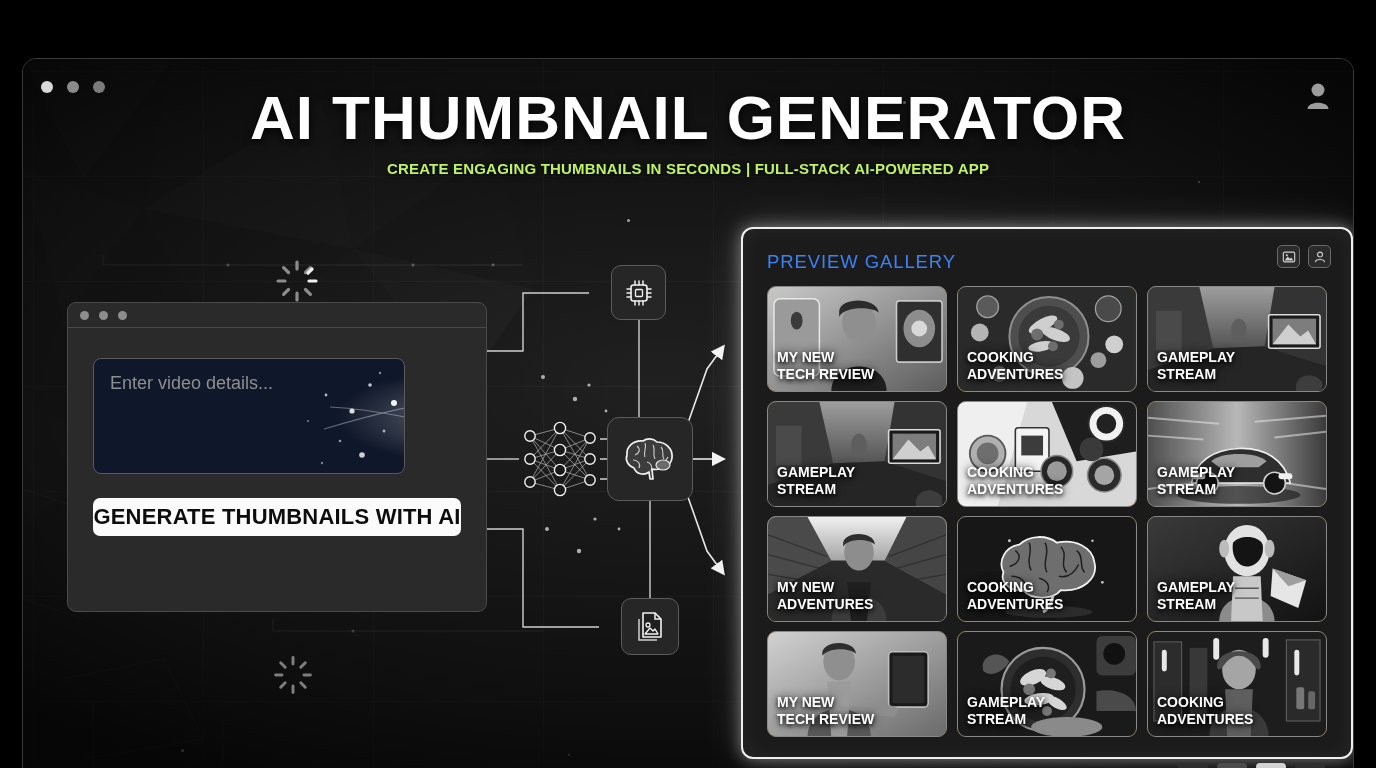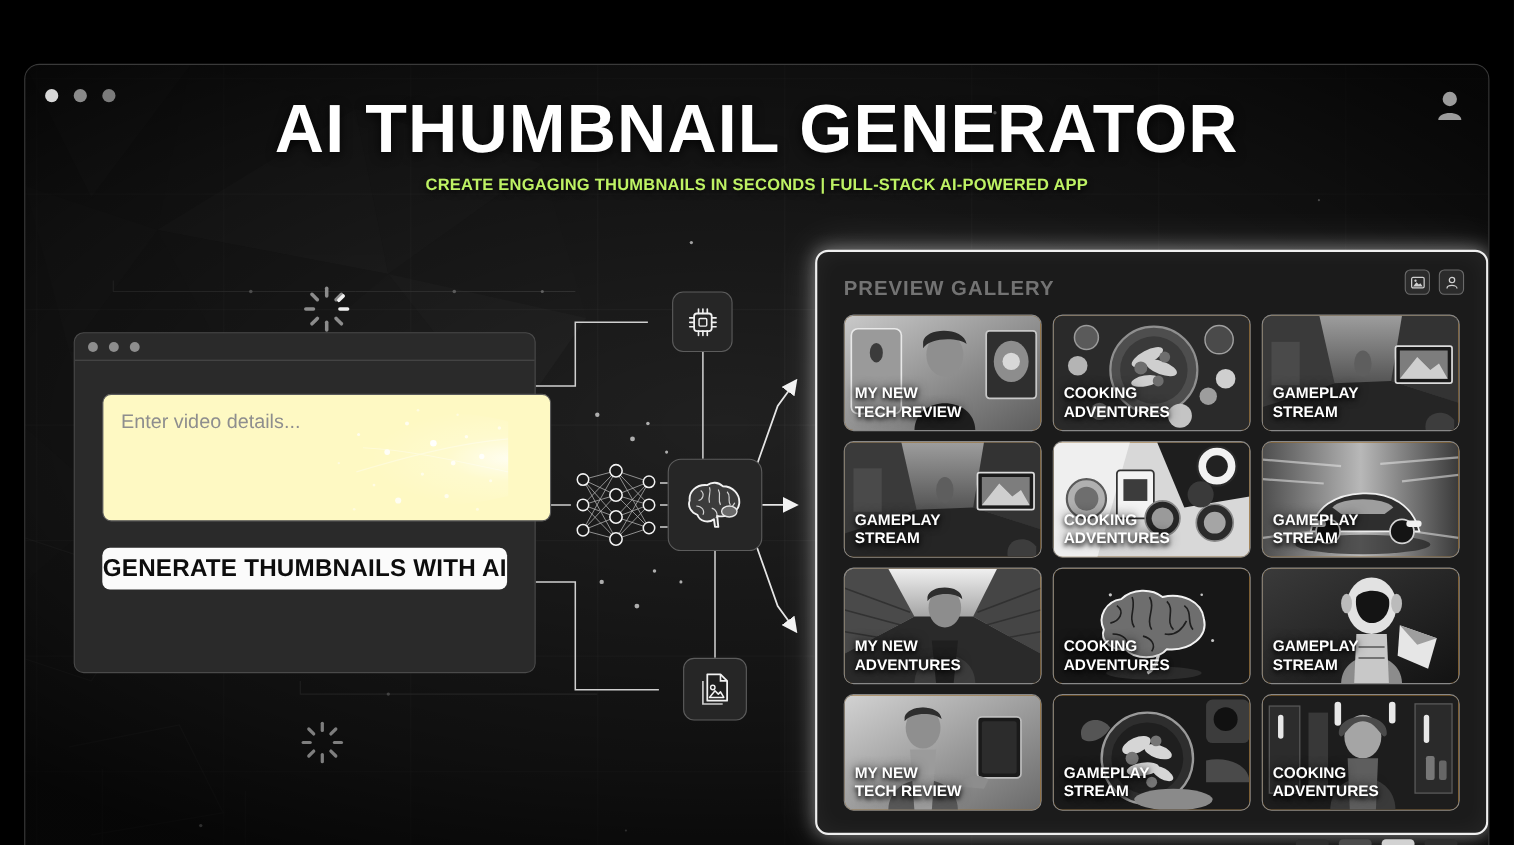--- a/index.html
+++ b/index.html
@@ -67,23 +67,23 @@
     border:1px solid #4a4a4a; border-radius:9px;
     background:#2a2a2a;
     z-index:5;
   }
   #input-window-titlebar{
     height:25px; border-bottom:1px solid #4a4a4a;
     display:flex; align-items:center; padding-left:12px; gap:10px;
   }
   #input-window-titlebar i{ width:9px; height:9px; border-radius:50%; background:#8d8d8d; display:block; }
   #prompt-field{
-    position:absolute; left:25px; top:55px; width:408px; height:116px;
+    position:absolute; left:25px; top:55px; width:312px; height:116px;
     border:1px solid #5a5a5a; border-radius:8px;
-    background:#fef9c3; overflow:hidden;
+    background:#0f172a; overflow:hidden;
   }
   #prompt-placeholder{
     position:absolute; left:16px; top:14px;
     font-size:18px; color:#8e8e8e;
   }
   .sparkle-stream{ position:absolute; pointer-events:none; }
   #generate-button{
     position:absolute; left:25px; top:195px; width:368px; height:38px;
     background:#fbfbfb; border:none; border-radius:7px;
     font-family:"Liberation Sans", sans-serif;
@@ -111,21 +111,21 @@
   #gallery-panel{
     position:absolute; left:718px; top:168px; width:612px; height:532px;
     border:2px solid #efefef; border-radius:12px;
     background:#1b1b1b;
     box-shadow:0 0 16px rgba(255,255,255,.42), 0 0 40px rgba(255,255,255,.16),
                inset 0 0 22px rgba(255,255,255,.05);
     z-index:6;
   }
   #gallery-title{
     position:absolute; left:24px; top:22px;
-    font-size:18.5px; font-weight:bold; color:#737373; letter-spacing:.9px;
+    font-size:18.5px; font-weight:normal; color:#3b82f6; letter-spacing:.9px;
   }
   #gallery-actions{ position:absolute; right:20px; top:16px; display:flex; gap:8px; }
   .gallery-action-btn{
     width:23px; height:23px; border:1px solid #6a6a6a; border-radius:5px;
     background:#2b2b2b; display:flex; align-items:center; justify-content:center;
     cursor:pointer;
   }
 
   #thumbnail-grid{
     position:absolute; left:24px; top:57px;

